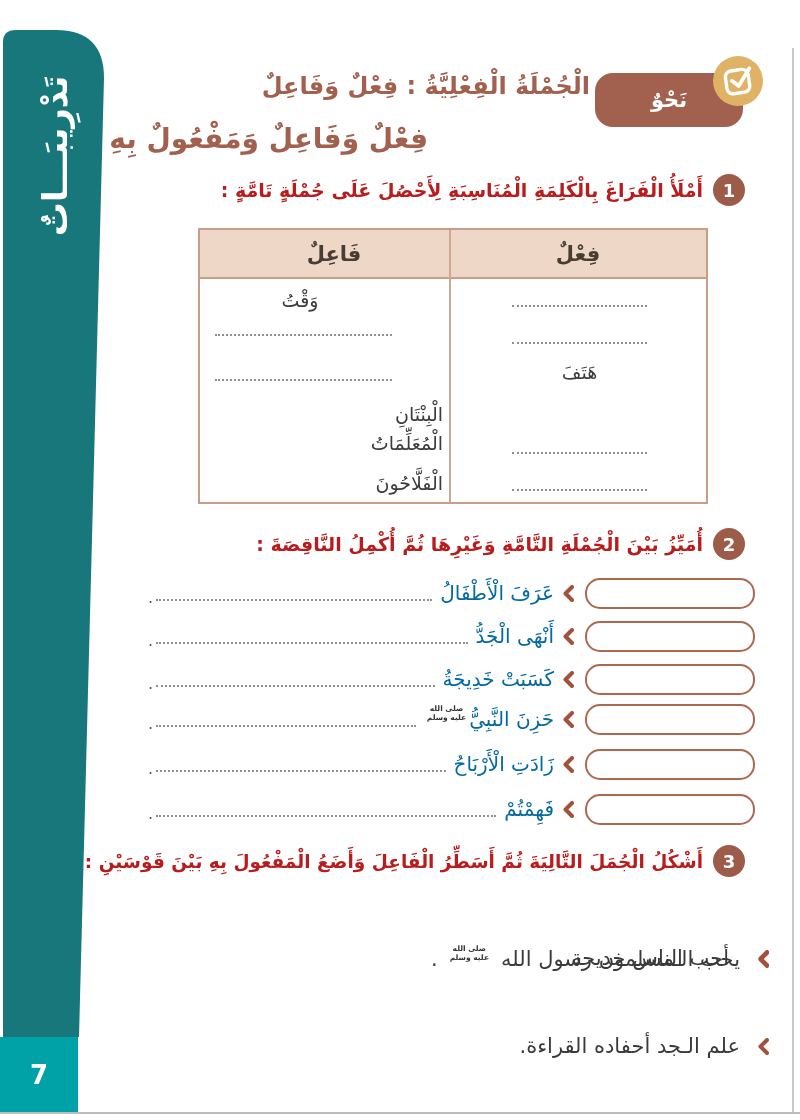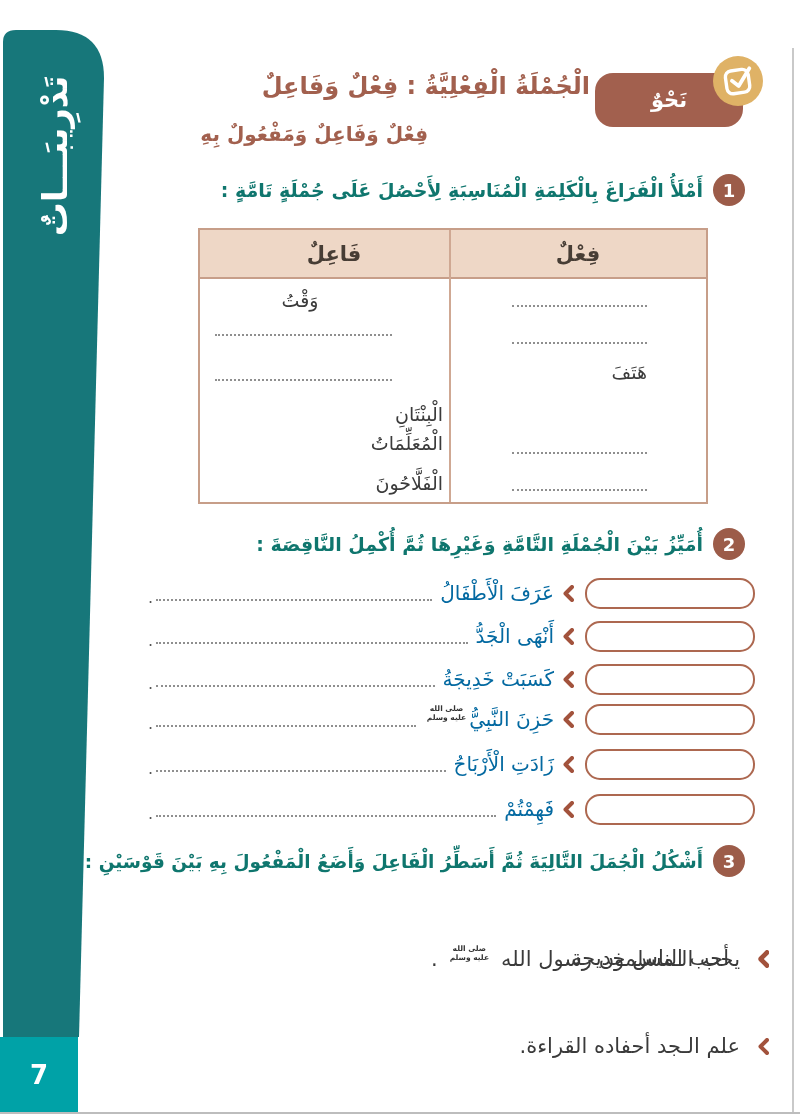--- a/index.html
+++ b/index.html
@@ -10,39 +10,39 @@
   .side-label{position:absolute;left:-55px;top:136px;width:220px;text-align:center;
       transform:rotate(-90deg);color:#ffffff;font-size:34px;font-weight:700;white-space:nowrap;}
   .pagenum{position:absolute;left:0;top:1037px;width:78px;height:75px;background:#00a2a7;
       color:#fff;display:flex;align-items:center;justify-content:center;font-size:26px;font-weight:700;}
   
   .badge{position:absolute;top:73px;right:57px;width:148px;height:54px;background:#a2604e;
       border-radius:18px;display:flex;align-items:center;justify-content:center;
       color:#fff;font-size:21px;font-weight:700;}
   .checkicon{position:absolute;top:55px;left:712px;}
   .title-l1{position:absolute;top:72px;right:210px;font-size:24px;font-weight:700;color:#a2604e;white-space:nowrap;margin-left:34px;}
-  .title-l2{position:absolute;top:122px;right:372px;font-size:20px;font-weight:700;color:#a2604e;white-space:nowrap;}
+  .title-l2{position:absolute;top:122px;right:372px;font-size:28px;font-weight:700;color:#a2604e;white-space:nowrap;}
   
   .ex-head{position:absolute;right:55px;height:32px;display:flex;direction:rtl;align-items:center;gap:10px;}
   .num{width:32px;height:32px;border-radius:50%;background:#9c5c49;color:#fff;flex:none;
       display:flex;align-items:center;justify-content:center;font-size:18px;font-weight:700;}
-  .prompt{font-size:19px;font-weight:700;color:#0f766e;white-space:nowrap;}
+  .prompt{font-size:19px;font-weight:700;color:#b91c1c;white-space:nowrap;}
   .prompt.small{font-size:18.5px;}
   
   .ftable{position:absolute;left:198px;top:228px;width:510px;height:276px;
       border:2px solid #c79e89;box-sizing:border-box;background:#fff;}
   .thead{position:absolute;top:0;left:0;width:100%;height:47px;background:#eed7c6;
       border-bottom:2px solid #c79e89;box-sizing:content-box;display:flex;direction:rtl;}
   .th{display:flex;align-items:center;justify-content:center;font-size:21px;font-weight:700;color:#473d35;}
   .th.verb{width:256px;text-align:center;}
   .th.subject{width:232px;}
   .vdivider{position:absolute;top:0;bottom:0;left:249px;width:2px;background:#cfa893;}
   .entry{position:absolute;font-size:19px;color:#3b3b3b;white-space:nowrap;line-height:28px;}
   .entry.c-left{left:0;width:200px;text-align:center;}
-  .entry.c-right{left:312px;width:135px;}
+  .entry.c-right{left:312px;width:135px;text-align:center;}
   .entry.hug{right:263px;text-align:left;}
   .dotline{position:absolute;height:0;border-bottom:2px dotted #8f8f8f;}
   .dotline.l{left:15px;width:177px;}
   .dotline.r{left:312px;width:135px;}
   
   .row2{position:absolute;left:148px;width:607px;height:32px;display:flex;direction:rtl;align-items:center;}
   .abox{width:170px;height:31px;flex:none;border:2px solid #ad6850;border-radius:15px;box-sizing:border-box;background:#fff;}
   .chev{flex:none;margin:0 11px 0 7px;display:block;}
   .itxt{font-size:20px;color:#0369a1;white-space:nowrap;}
   .leader{flex:1;height:0;border-bottom:2px dotted #8f8f8f;position:relative;top:7px;margin-right:8px;margin-left:3px;}

